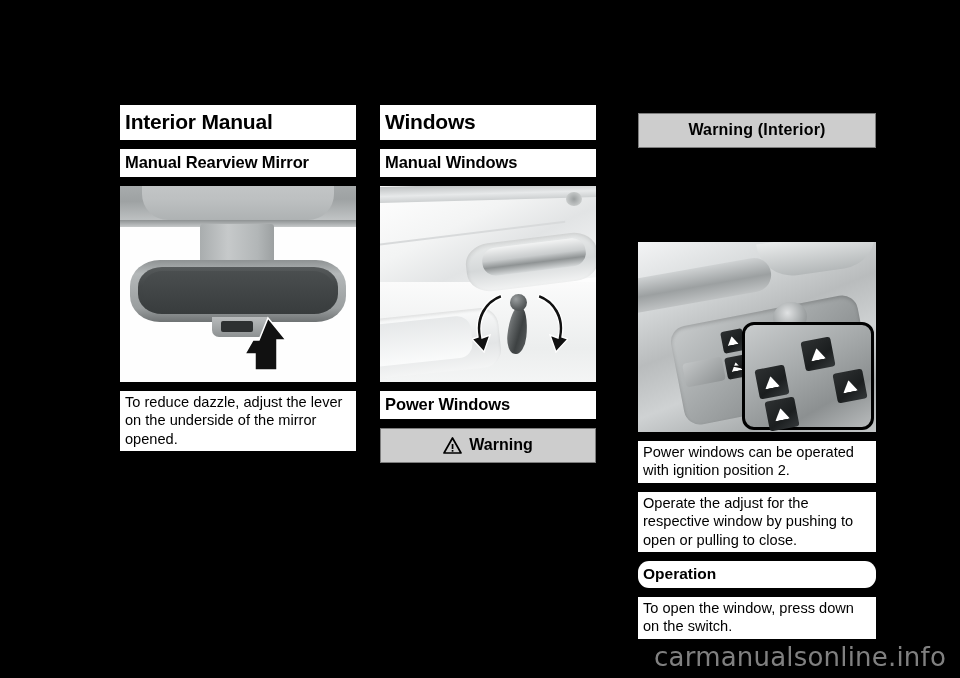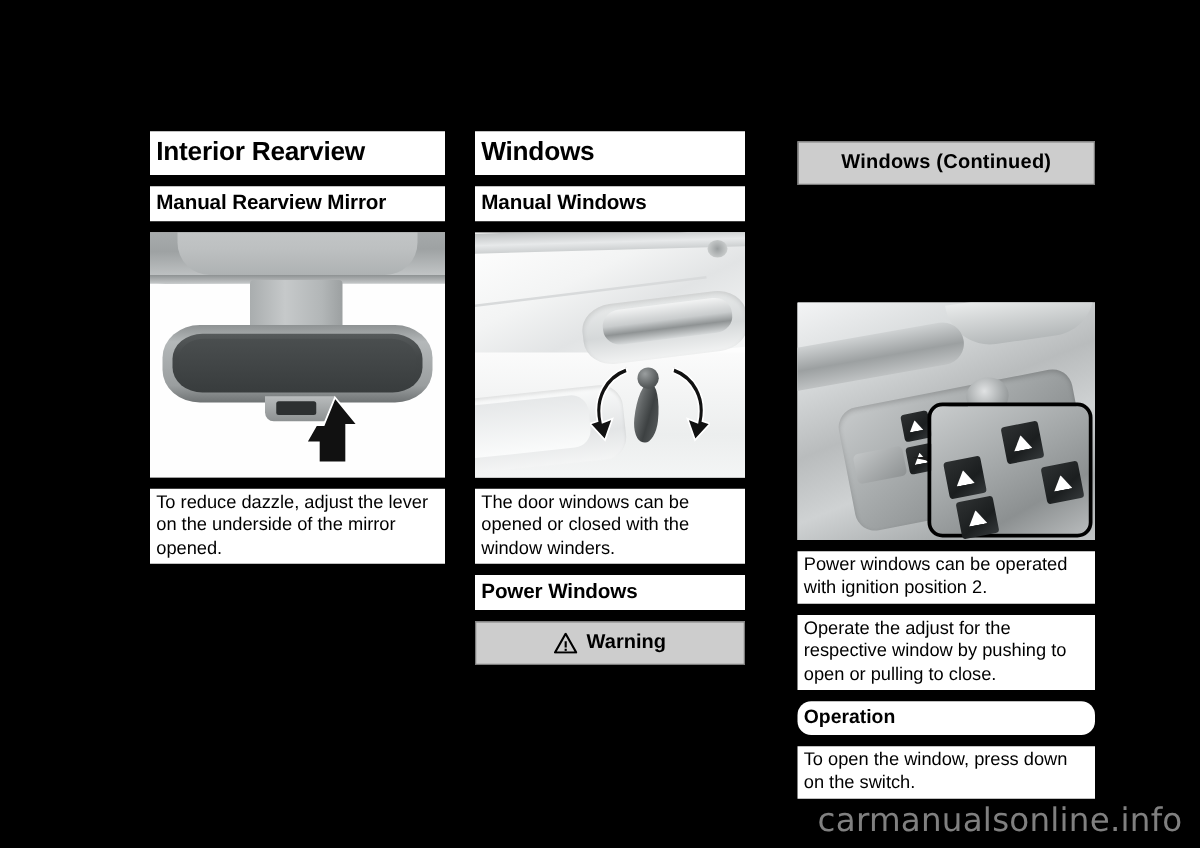--- a/index.html
+++ b/index.html
@@ -263,21 +263,21 @@
     font-family: "DejaVu Sans", sans-serif;
   }
 </style>
 </head>
 <body>
 
 <div class="page">
 
   <div class="col" id="col1" style="top:105px;">
 
-    <div class="block h1">Interior Rearview</div>
+    <div class="block h1">Interior Manual</div>
 
     <div class="block h2">Manual Rearview Mirror</div>
 
     <div class="fig" id="fig-mirror">
       <div class="art">
         <div class="hdl"></div>
         <div class="hdl-inner"></div>
         <div class="hdl-edge"></div>
         <div class="stem"></div>
         <div class="mirror-body">
@@ -319,38 +319,37 @@
           <path d="M6 4 C22 10, 30 26, 26 44 L18 41 L24 58 L36 45 L30 43 C34 23, 24 6, 7 0 Z" fill="#111" stroke="#fff" stroke-width="1.4"></path>
         </svg>
 
         <div class="crank">
           <div class="crank-body"></div>
           <div class="crank-knob"></div>
         </div>
       </div>
     </div>
 
-    <div class="block body">The door windows can be opened or closed with the window winders.</div>
 
     <div class="block h2">Power Windows</div>
 
     <div class="warnbox">
       <svg class="tri" width="19" height="17" viewBox="0 0 19 17">
         <path d="M9.5 1 L18 16 L1 16 Z" fill="none" stroke="#000" stroke-width="1.7" stroke-linejoin="round"></path>
         <rect x="8.7" y="7" width="1.7" height="5" fill="#000"></rect>
         <rect x="8.7" y="13" width="1.7" height="1.7" fill="#000"></rect>
       </svg>
       <span>Warning</span>
     </div>
   </div>
 
   <div class="col" id="col3" style="top:113px;">
 
     <div class="warnbox cont">
-      <span>Windows  (Continued)</span>
+      <span>Warning  (Interior)</span>
     </div>
 
     <div style="height:85px;"></div>
 
     <div class="fig" id="fig-switch">
       <div class="art">
         <div class="sw-bg"></div>
         <div class="sw-topcurve"></div>
         <div class="sw-pull"></div>
         <div class="sw-plate"></div>

